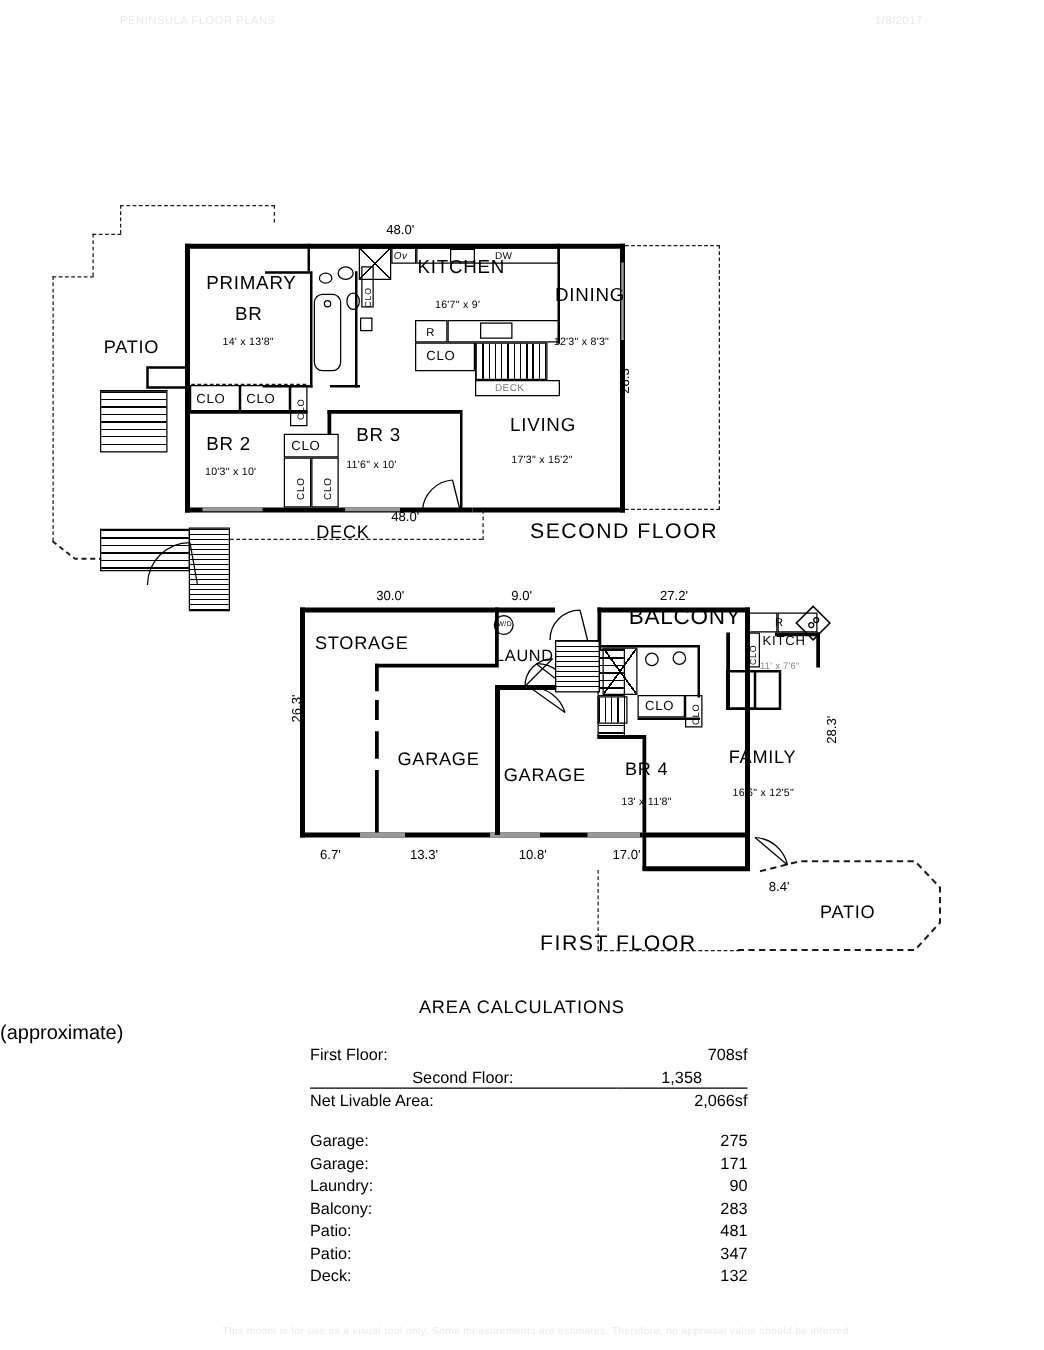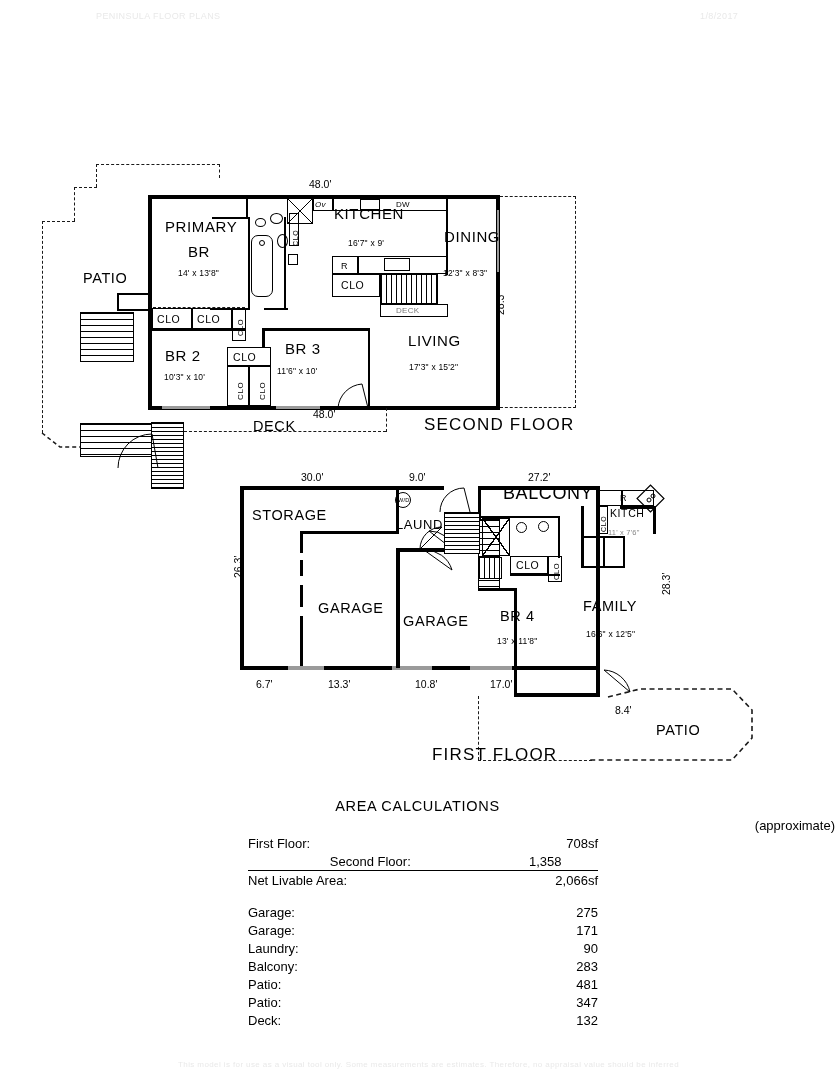--- a/index.html
+++ b/index.html
@@ -126,21 +126,21 @@
 
   svg.ov { position:absolute; overflow:visible; }
 
   
   .areaTitle {
     position:absolute; top:798px; left:0; width:100%;
     text-align:center; font-size:14.5px; letter-spacing:.7px;
   }
   .areaSub {
     position:absolute; top:818px; left:0; width:100%;
-    text-align:right; font-size:13px;
+    text-align:left; font-size:16px;
   }
   .areaTable {
     position:absolute; left:248px; top:834px; width:350px;
     font-size:13px;
   }
   .areaTable table { border-collapse:collapse; width:100%; }
   .areaTable td { padding:1.5px 0; white-space:nowrap; }
   .areaTable td.val { text-align:right; }
   .areaTable tr.underline td { border-bottom:1.2px solid #000;text-align:center; }
   .areaTable tr.spacer td { height:14px; padding:0; }

